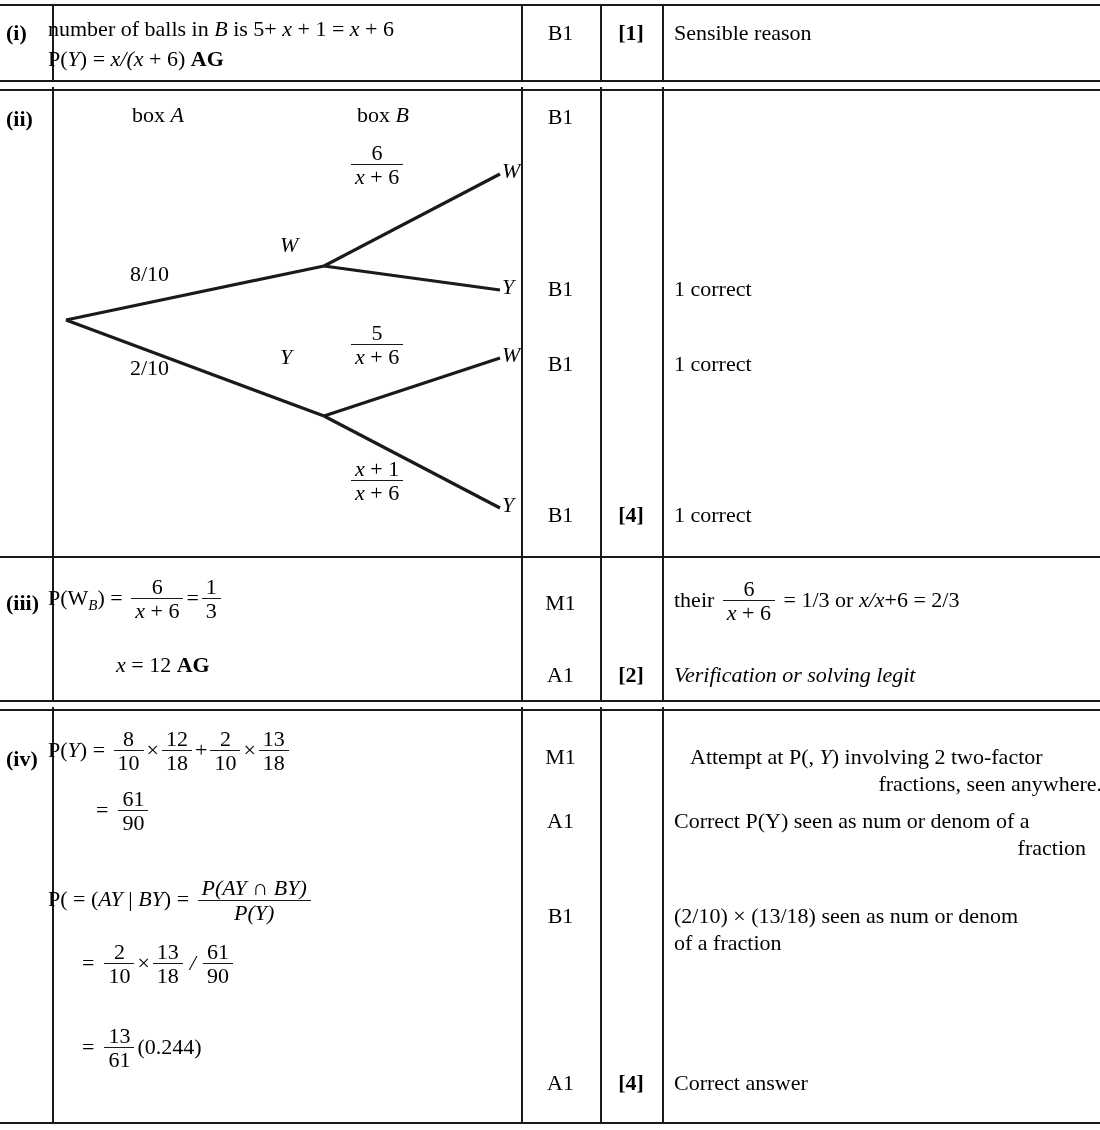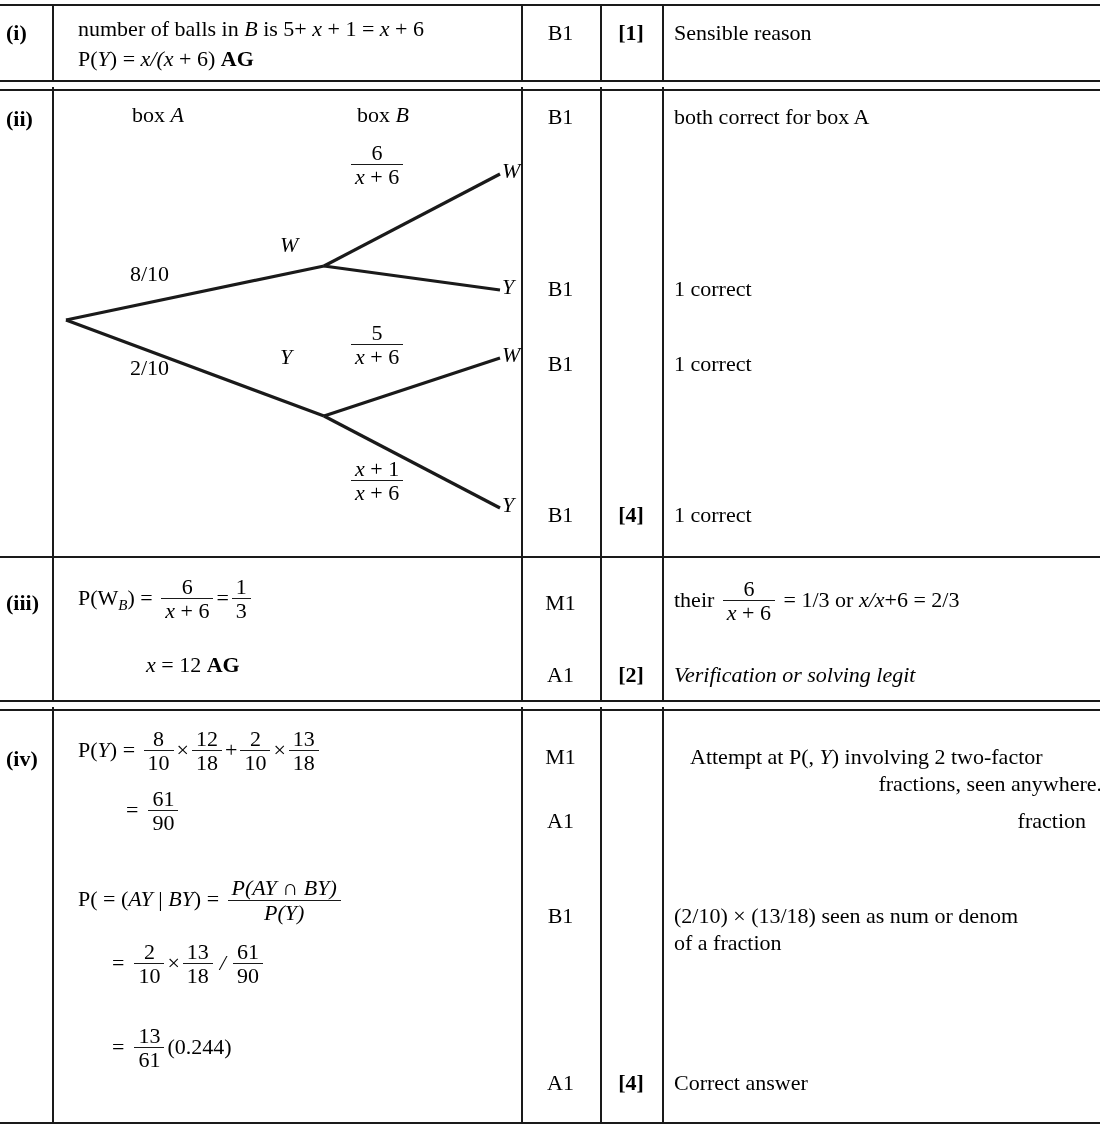--- a/index.html
+++ b/index.html
@@ -38,21 +38,21 @@
   }
   .vline {
     position: absolute;
     width: 2px;
     background: #1a1a1a;
   }
 
   .cell { position: absolute; box-sizing: border-box; }
 
   .col-part   { left: 0px;   width: 52px; }
-  .col-work   { left: 64px;  width: 525px; }
+  .col-work   { left: 34px;  width: 525px; }
   .col-mark   { left: 521px; width: 79px; }
   .col-total  { left: 600px; width: 62px; }
   .col-notes  { left: 662px; width: 438px; }
 
   .part-label {
     font-weight: bold;
     font-size: 22px;
     padding-left: 6px;
     padding-top: 2px;
   }
@@ -208,21 +208,20 @@
       </span>
     </div>
 
     <div class="tlabel it" style="left:450px; top:72px;">W</div>
     <div class="tlabel it" style="left:450px; top:188px;">Y</div>
     <div class="tlabel it" style="left:450px; top:256px;">W</div>
     <div class="tlabel it" style="left:450px; top:406px;">Y</div>
   </div>
 
   <div class="cell col-mark markcode" style="top:104px;">B1</div>
-  <div class="cell col-notes note" style="top:104px;">both correct for box A</div>
 
   <div class="cell col-mark markcode" style="top:276px;">B1</div>
   <div class="cell col-notes note" style="top:276px;">1 correct</div>
 
   <div class="cell col-mark markcode" style="top:351px;">B1</div>
   <div class="cell col-notes note" style="top:351px;">1 correct</div>
 
   <div class="cell col-mark markcode" style="top:502px;">B1</div>
   <div class="cell col-total totalcode" style="top:502px;">[4]</div>
   <div class="cell col-notes note" style="top:502px;">1 correct</div>
@@ -273,20 +272,21 @@
   </div>
 
   <div class="cell col-mark markcode" style="top:744px;">M1</div>
   <div class="cell col-notes note justify" style="top:744px;margin-left:16px;">
     <div><span>Attempt at P(, </span><span class="ital">Y</span><span>) involving 2 two-factor</span></div>
     <div style="text-align:right;">fractions, seen anywhere.</div>
   </div>
 
   <div class="cell col-mark markcode" style="top:808px;">A1</div>
   <div class="cell col-notes note justify" style="top:808px;">
+    <div>Correct P(Y) seen as num or  denom of a</div>
     <div style="text-align:right;">fraction</div>
   </div>
 
   <div class="cell col-mark markcode" style="top:903px;">B1</div>
   <div class="cell col-notes note justify" style="top:903px;">
     <div>(2/10) × (13/18) seen as num or denom</div>
     <div style="text-align:left;">of a fraction</div>
   </div>
 
   <div class="cell col-mark markcode" style="top:1070px;">A1</div>

